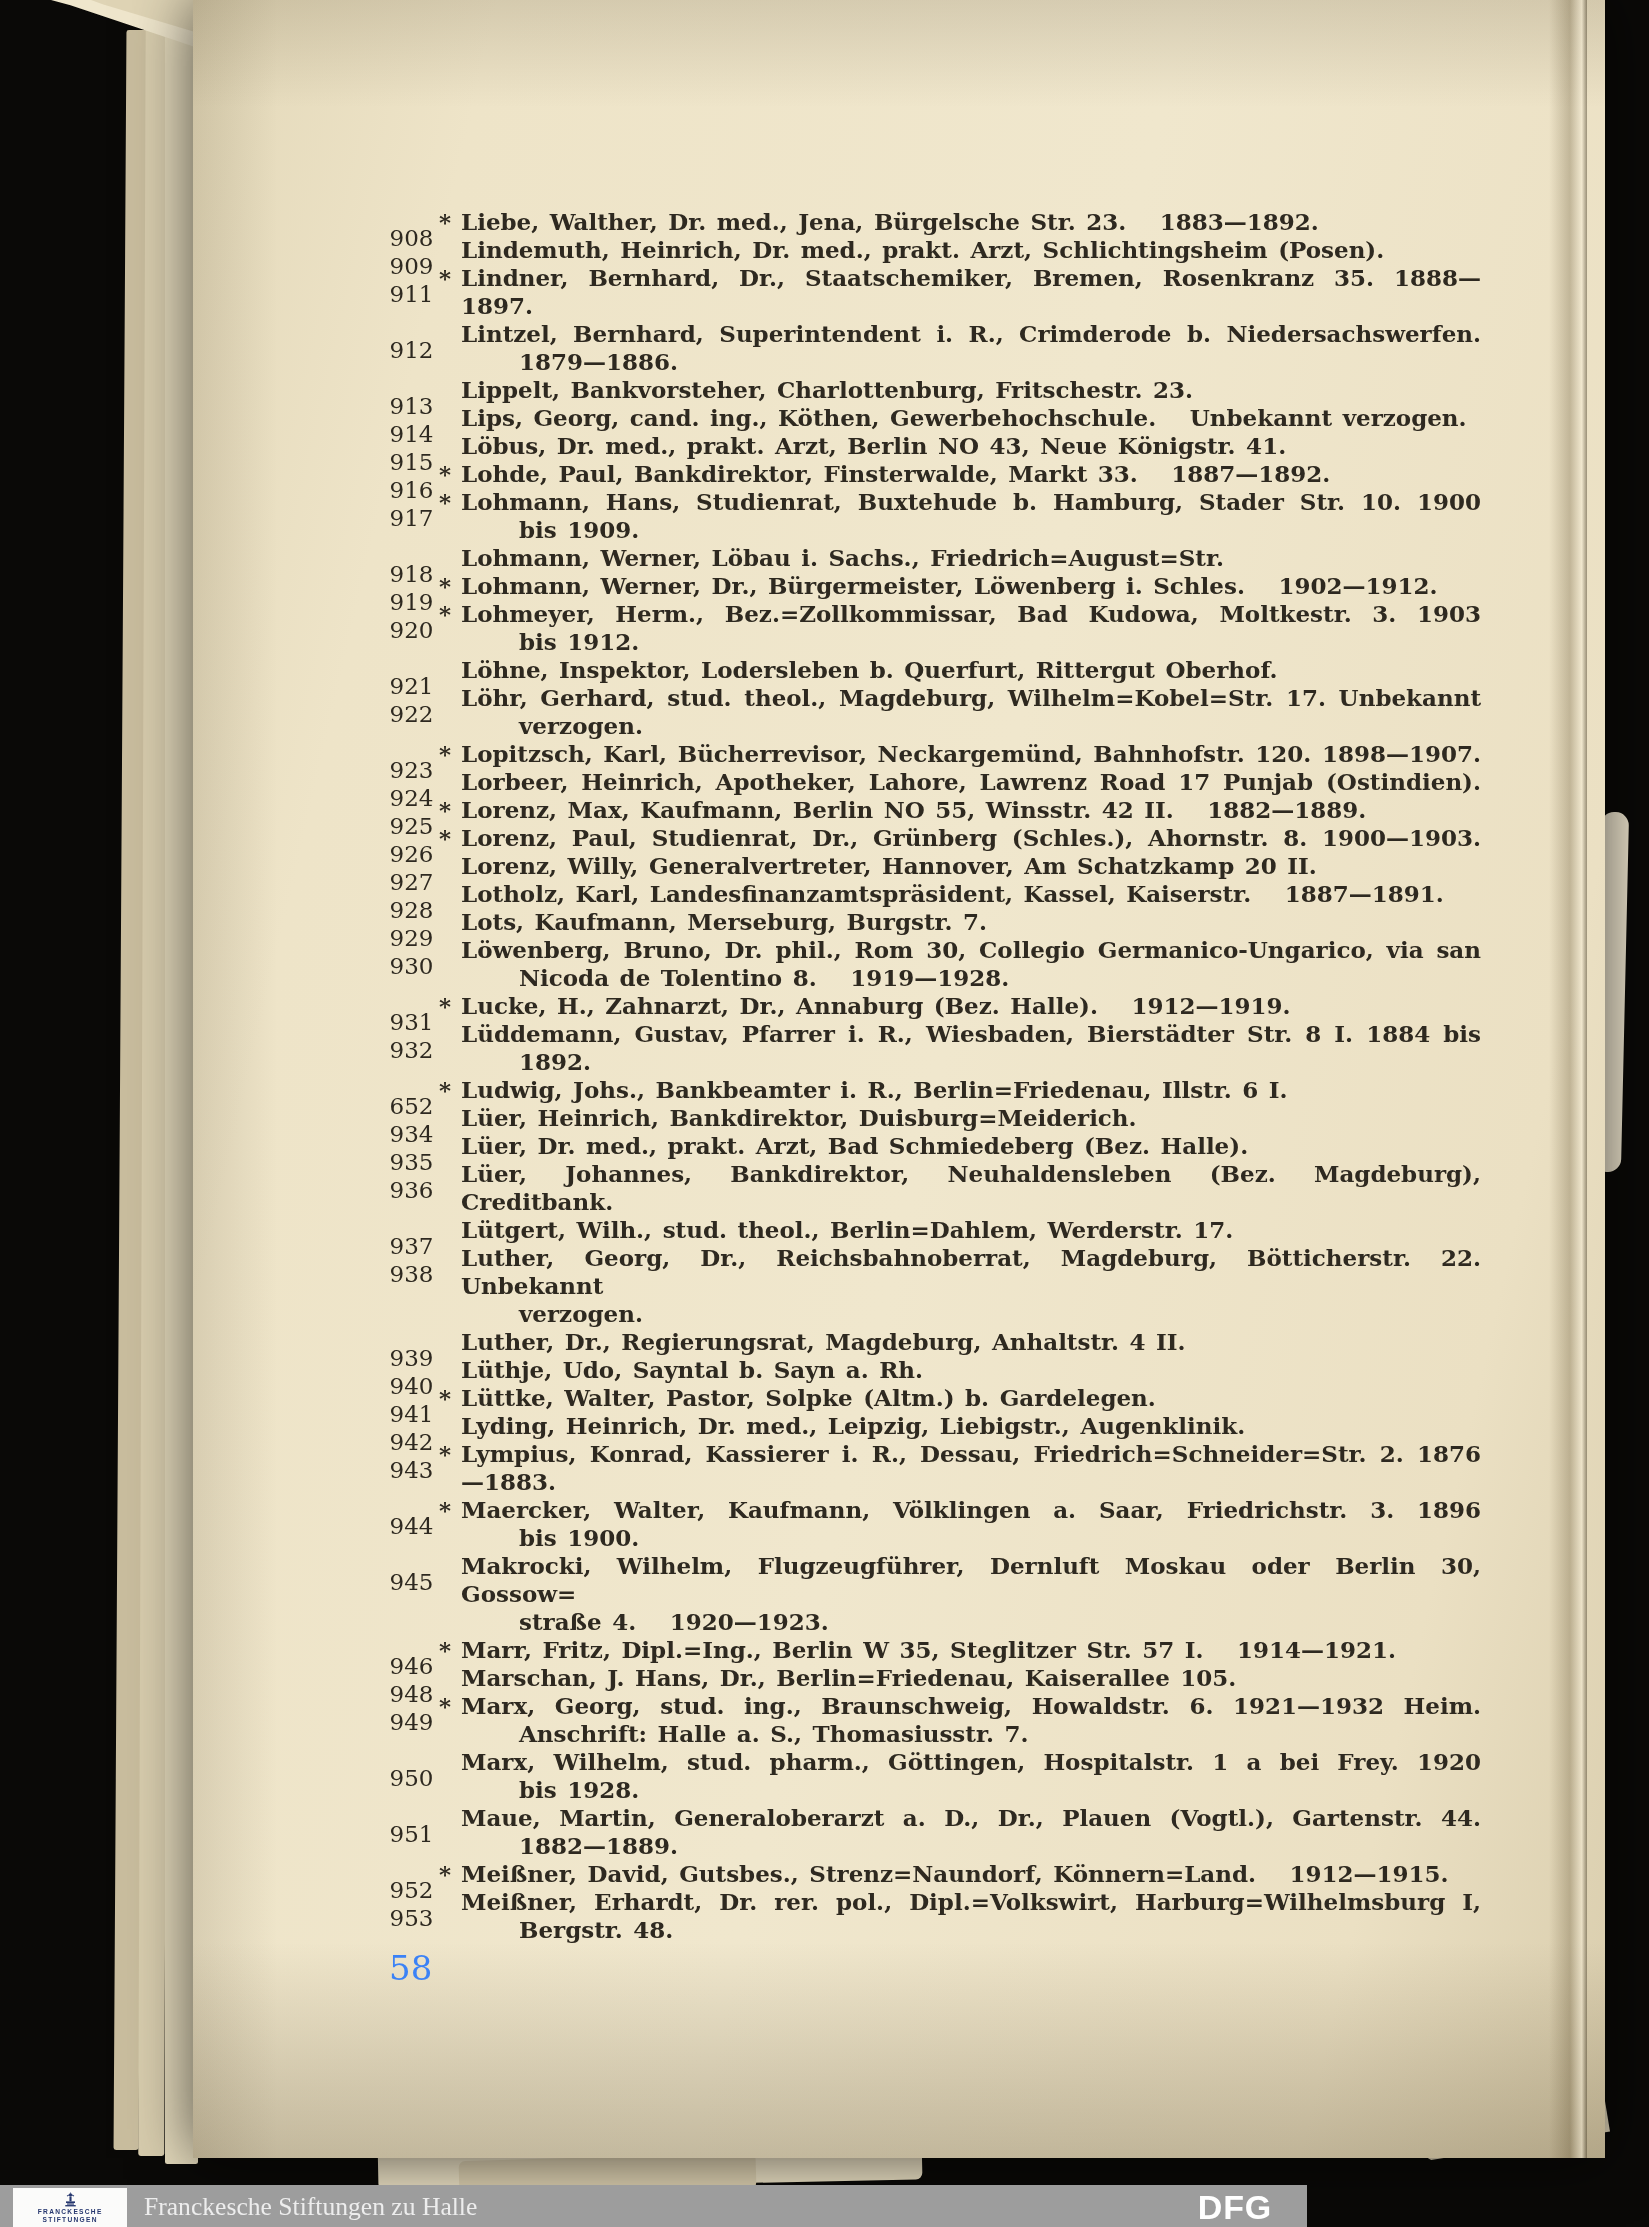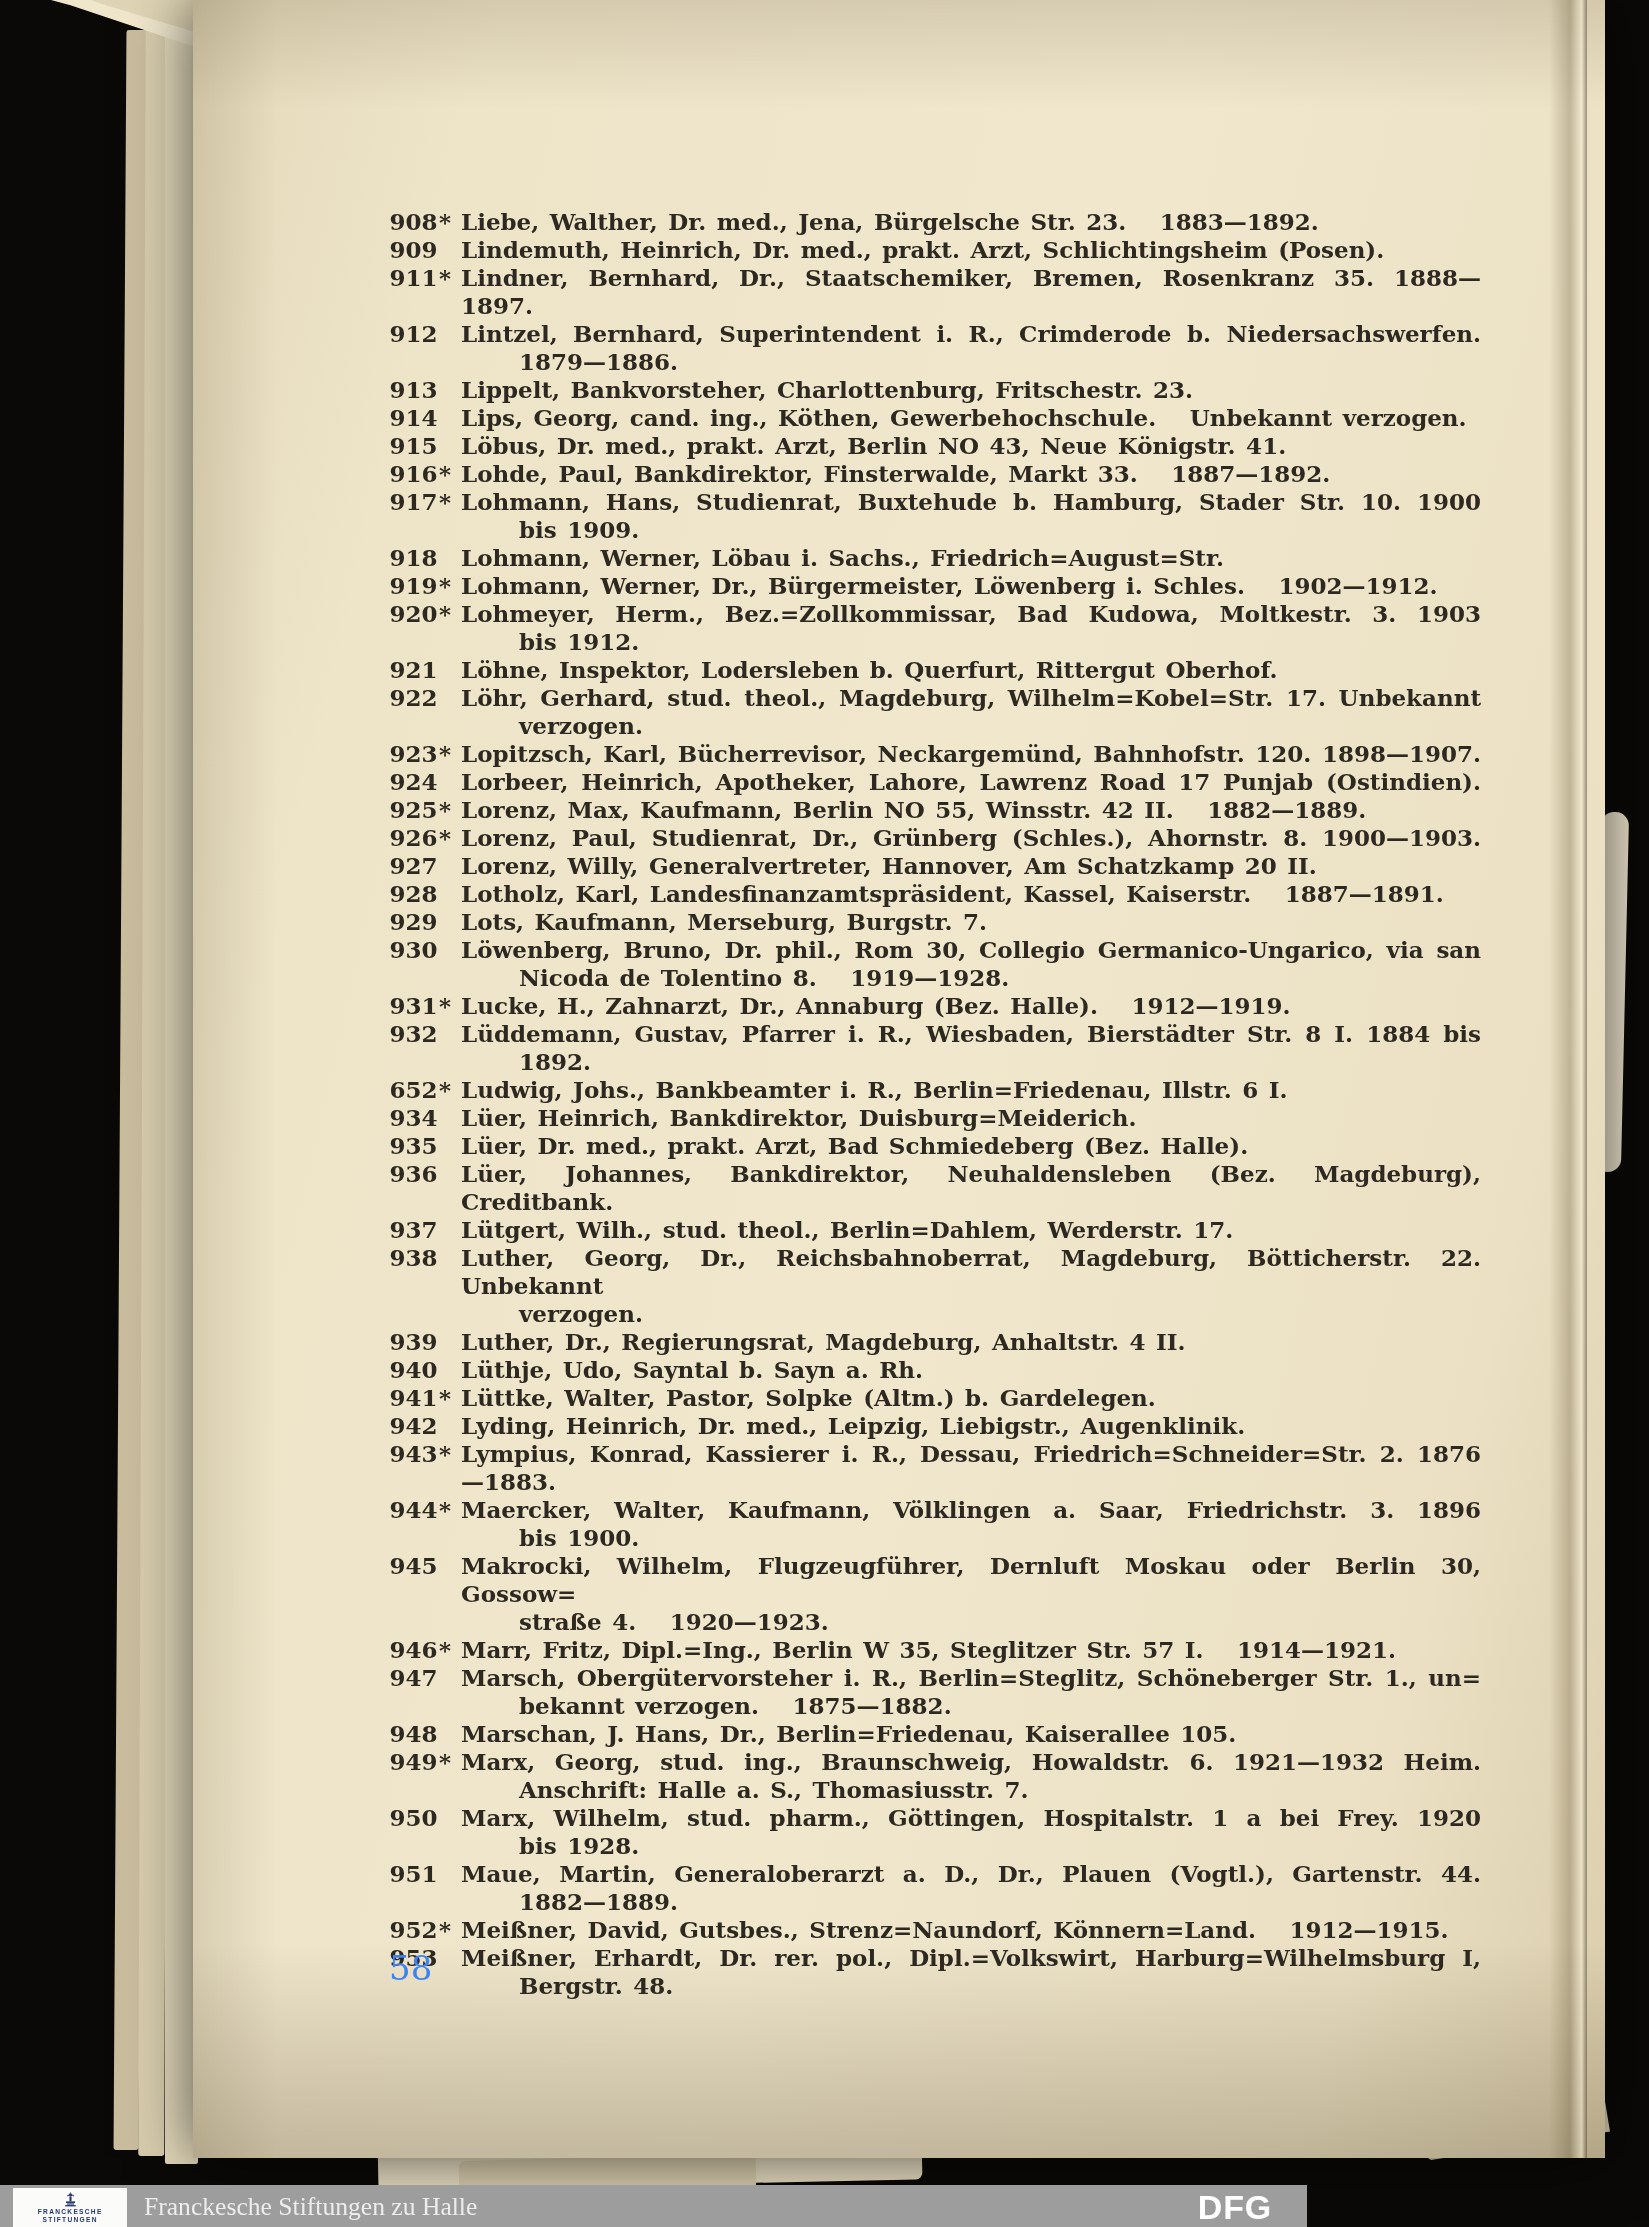--- a/index.html
+++ b/index.html
@@ -36,21 +36,21 @@
       linear-gradient(90deg,rgba(80,66,38,.14) 0%,rgba(0,0,0,0) 6%,rgba(0,0,0,0) 100%);
   }
   .crease-right{position:absolute;right:18px;top:0;width:38px;height:100%;pointer-events:none;
     background:linear-gradient(90deg,rgba(0,0,0,0) 0%,rgba(95,80,48,.30) 55%,rgba(244,236,214,.55) 86%,rgba(55,45,25,.45) 100%);}
   
   .entries{
     position:absolute;left:388px;top:208px;width:1093px;
     color:#2e2920;font-size:23px;font-weight:bold;
   }
   .entry{position:relative;padding-left:73px;}
-  .entry .num{position:absolute;left:1.6px;top:0;line-height:28px;font-weight:bold;}
+  .entry .num{position:absolute;left:1.6px;top:16px;line-height:28px;font-weight:normal;}
   .entry .star{position:absolute;left:51px;top:0;line-height:28px;}
   .line{line-height:28px;white-space:pre-wrap;word-spacing:2.5px;}
   .line.fill{text-align:justify;text-align-last:justify;}
   .line.cont{margin-left:58px;}
   .page-num{position:absolute;left:389px;top:1916px;font-size:34px;color:#3b82f6;margin-top:32px;}
   
   .footer-bar{position:absolute;left:0;top:2185px;width:1307px;height:43px;background:#9d9d9d;}
   .logo-box{position:absolute;left:13.2px;top:2.5px;width:114px;height:40px;background:#fbfbfa;
     display:flex;flex-direction:column;align-items:center;justify-content:center;gap:0.8px;}
   .logo-glyph{width:15px;height:15px;}
@@ -345,28 +345,20 @@
       <div class="lines">
         <div class="line fill">Makrocki, Wilhelm, Flugzeugführer, Dernluft Moskau oder Berlin 30, Gossow=</div>
         <div class="line cont">straße 4.  1920—1923.</div>
       </div>
     </div>
     <div class="entry">
       <span class="num">946</span>
       <span class="star">*</span>
       <div class="lines">
         <div class="line">Marr, Fritz, Dipl.=Ing., Berlin W 35, Steglitzer Str. 57 I.  1914—1921.</div>
-      </div>
-    </div>
-    <div class="entry">
-      <span class="num">947</span>
-      <span class="star"></span>
-      <div class="lines">
-        <div class="line fill">Marsch, Obergütervorsteher i. R., Berlin=Steglitz, Schöneberger Str. 1., un=</div>
-        <div class="line cont">bekannt verzogen.  1875—1882.</div>
       </div>
     </div>
     <div class="entry">
       <span class="num">948</span>
       <span class="star"></span>
       <div class="lines">
         <div class="line">Marschan, J. Hans, Dr., Berlin=Friedenau, Kaiserallee 105.</div>
       </div>
     </div>
     <div class="entry">

